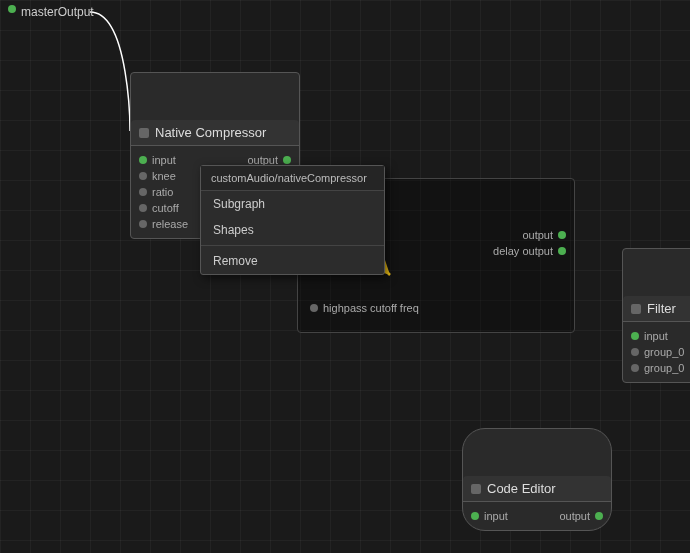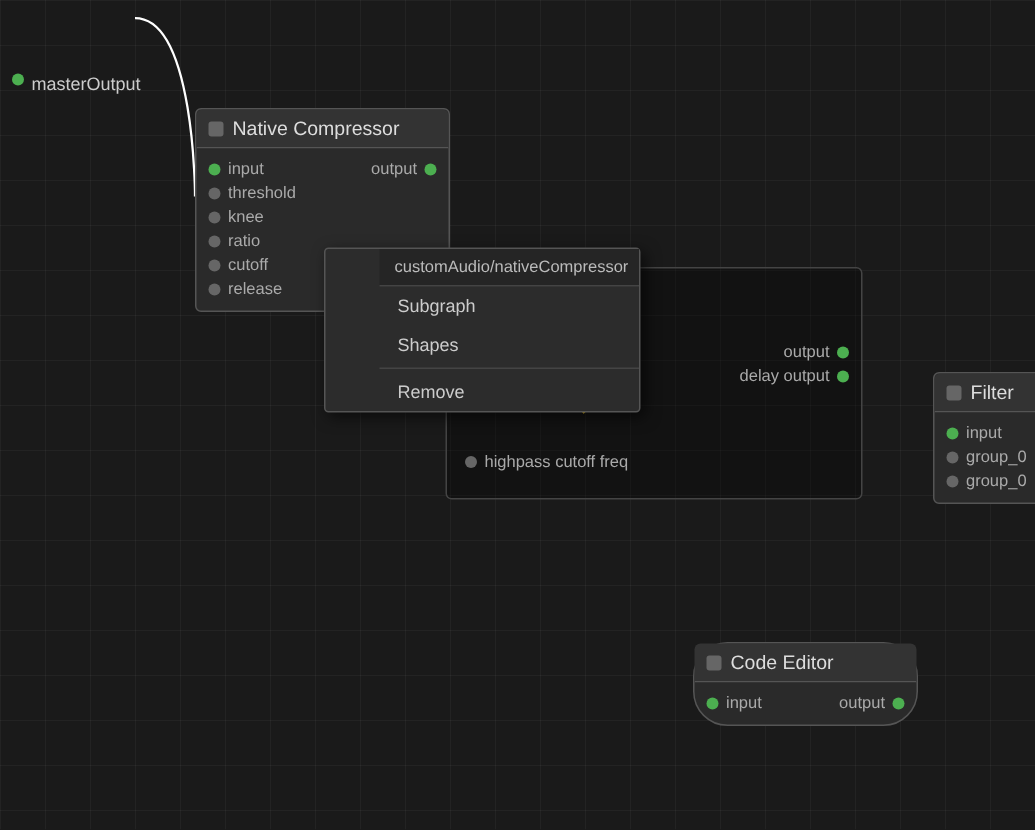--- a/index.html
+++ b/index.html
@@ -31,20 +31,21 @@
       min-width: 150px;
     }
     .node-header {
       display: flex;
       align-items: center;
       padding: 5px 8px;
       background: #333;
       border-bottom: 1px solid #555;
       border-radius: 4px 4px 0 0;
       gap: 6px;
+      margin-top: 47px;
     }
     .node-icon {
       width: 10px;
       height: 10px;
       background: #666;
       border-radius: 2px;
       flex-shrink: 0;
     }
     .node-title {
       color: #ddd;
@@ -151,35 +152,33 @@
 
     
     #master-output {
       position: absolute;
       left: 8px;
       top: 5px;
       color: #ccc;
       font-size: 12px;
       display: flex;
       gap: 5px;
-      margin-top: 44px;
     }
 
     
     #context-menu {
       position: absolute;
-      left: 216px;
+      left: 200px;
       top: 165px;
-      width: 211px;
+      width: 185px;
       background: #2c2c2c;
       border: 1px solid #555;
       border-radius: 3px;
       z-index: 100;
       box-shadow: 3px 3px 10px rgba(0,0,0,0.6);
-      padding-left: 36px;
     }
     .ctx-header {
       padding: 6px 10px;
       color: #bbb;
       font-size: 11px;
       border-bottom: 1px solid #444;
       background: #252525;
     }
     .ctx-item {
       padding: 6px 12px;
@@ -266,24 +265,20 @@
         <div class="port-dot green"></div>
         <span>input</span>
       </div>
       <div class="port-right">
         <span>output</span>
         <div class="port-dot green"></div>
       </div>
     </div>
     <div class="node-port-row">
       <div class="port-dot gray"></div>
-      <span>threshold</span>
-    </div>
-    <div class="node-port-row">
-      <div class="port-dot gray"></div>
       <span>knee</span>
     </div>
     <div class="node-port-row">
       <div class="port-dot gray"></div>
       <span>ratio</span>
     </div>
     <div class="node-port-row">
       <div class="port-dot gray"></div>
       <span>cutoff</span>
     </div>

